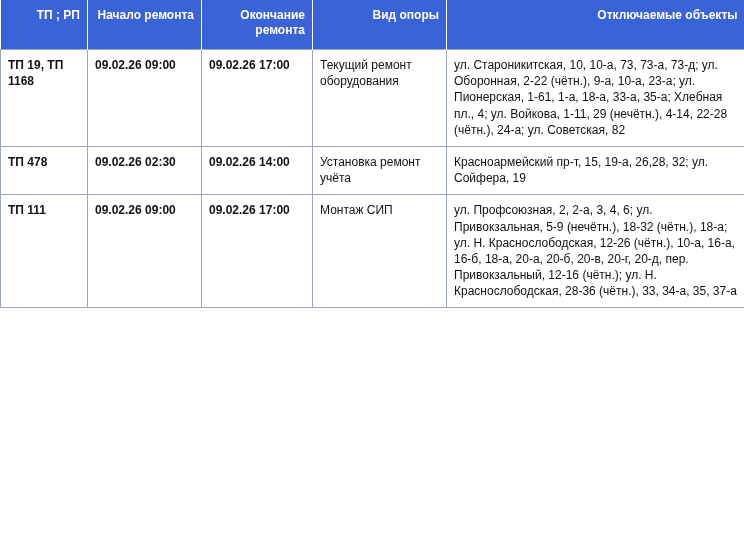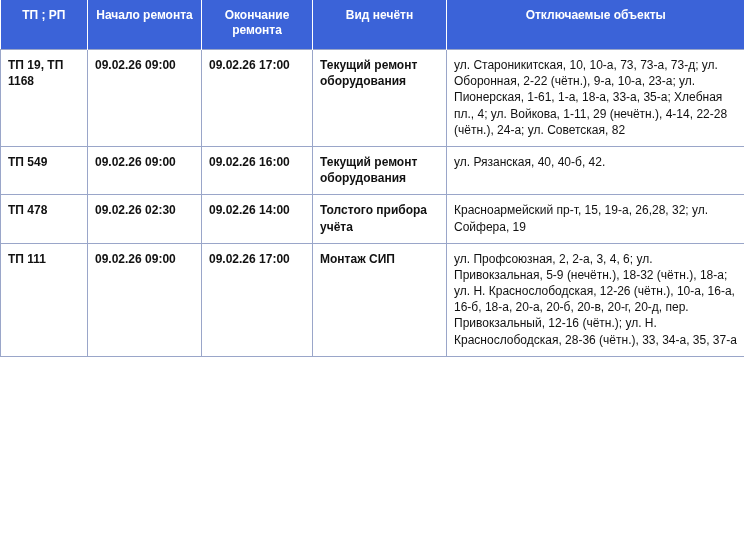--- a/index.html
+++ b/index.html
@@ -22,21 +22,21 @@
   table.schedule col.c1 { width: 114px; }
   table.schedule col.c2 { width: 111px; }
   table.schedule col.c3 { width: 134px; }
   table.schedule col.c4 { width: 298px; }
 
   table.schedule thead th {
     background: #3b63d8;
     color: #ffffff;
     font-size: 12px;
     font-weight: bold;
-    text-align: center;
+    text-align: right;
     vertical-align: top;
     padding: 8px 7px 9px 7px;
     border-right: 1px solid #ffffff;
     line-height: 1.25;
     height: 32px;
   }
   table.schedule thead th:last-child { border-right: none; }
 
   table.schedule tbody td {
     border: 1px solid #9aa6c9;
@@ -60,21 +60,20 @@
     font-weight: bold;
     color: #000000;
   }
   td.time {
     font-weight: bold;
     color: #000000;
     white-space: nowrap;
   }
   td.work {
     color: #111111;
-    font-weight: bold;
   }
   td.objects {
     color: #111111;
   }
 </style>
 </head>
 <body>
 
 <table class="schedule">
   <colgroup>
@@ -82,44 +81,37 @@
       <col class="c1">
       <col class="c2">
       <col class="c3">
       <col class="c4">
   </colgroup>
   <thead>
     <tr>
       <th>ТП ; РП</th>
       <th>Начало ремонта</th>
       <th>Окончание ремонта</th>
-      <th>Вид нечётн</th>
+      <th>Вид опоры</th>
       <th>Отключаемые объекты</th>
     </tr>
   </thead>
   <tbody>
     <tr>
       <td class="tp">ТП 19, ТП 1168</td>
       <td class="time">09.02.26 09:00</td>
       <td class="time">09.02.26 17:00</td>
       <td class="work">Текущий ремонт оборудования</td>
       <td class="objects">ул. Староникитская, 10, 10-а, 73, 73-а, 73-д; ул. Оборонная, 2-22 (чётн.), 9-а, 10-а, 23-а; ул. Пионерская, 1-61, 1-а, 18-а, 33-а, 35-а; Хлебная пл., 4; ул. Войкова, 1-11, 29 (нечётн.), 4-14, 22-28 (чётн.), 24-а; ул. Советская, 82</td>
     </tr>
     <tr>
-      <td class="tp">ТП 549</td>
-      <td class="time">09.02.26 09:00</td>
-      <td class="time">09.02.26 16:00</td>
-      <td class="work">Текущий ремонт оборудования</td>
-      <td class="objects">ул. Рязанская, 40,  40-б, 42.</td>
-    </tr>
-    <tr>
       <td class="tp">ТП 478</td>
       <td class="time">09.02.26 02:30</td>
       <td class="time">09.02.26 14:00</td>
-      <td class="work">Толстого прибора учёта</td>
+      <td class="work">Установка ремонт учёта</td>
       <td class="objects">Красноармейский пр-т, 15, 19-а, 26,28, 32; ул. Сойфера, 19</td>
     </tr>
     <tr>
       <td class="tp">ТП 111</td>
       <td class="time">09.02.26 09:00</td>
       <td class="time">09.02.26 17:00</td>
       <td class="work">Монтаж СИП</td>
       <td class="objects">ул. Профсоюзная, 2, 2-а, 3, 4, 6; ул. Привокзальная, 5-9 (нечётн.), 18-32 (чётн.), 18-а; ул. Н. Краснослободская, 12-26 (чётн.), 10-а, 16-а, 16-б, 18-а, 20-а, 20-б, 20-в, 20-г, 20-д, пер. Привокзальный, 12-16 (чётн.); ул. Н. Краснослободская, 28-36 (чётн.), 33, 34-а, 35, 37-а</td>
     </tr>
   </tbody>

